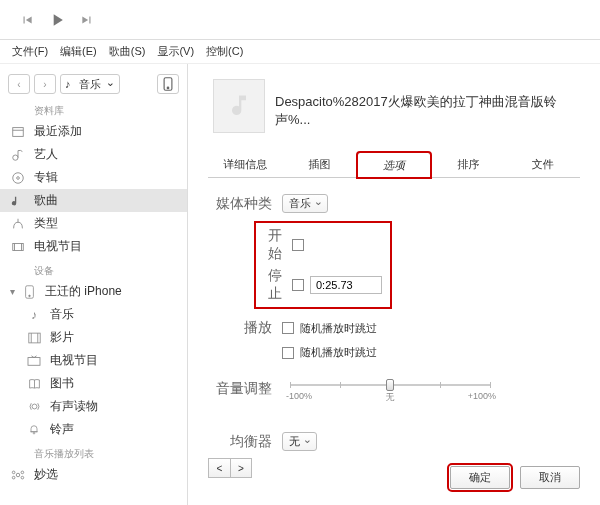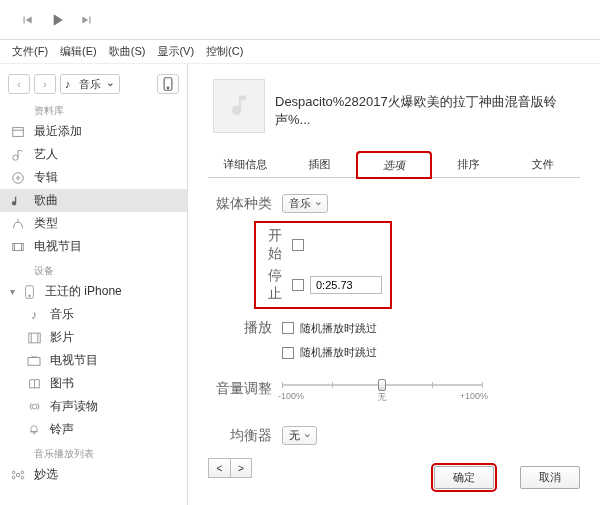--- a/index.html
+++ b/index.html
@@ -53,35 +53,35 @@
   .flabel { width: 74px; text-align: right; color: #666; padding-right: 10px; font-size: 14px; }
   .fctrl { display: flex; align-items: center; gap: 6px; }
   .sel { border: 1px solid #bbb; border-radius: 3px; padding: 1px 16px 1px 6px; position: relative; font-size: 11px; background: linear-gradient(#fff,#f3f3f3); }
   .sel::after { content: "⌄"; position: absolute; right: 4px; top: 0px; color: #666; }
   .txt { border: 1px solid #bbb; padding: 2px 5px; width: 72px; font-size: 11px; }
   .cb { width: 12px; height: 12px; border: 1px solid #888; }
   .boxed { border: 2px solid #c00; padding: 4px 8px; display: inline-block; }
   .boxed .frow { margin-bottom: 4px; }
   
   
-  .slider-wrap { position: relative; width: 200px; height: 30px; }
+  .slider-wrap { position: relative; width: 200px; height: 30px; margin-left: 8px; }
   .slider-track { position: absolute; top: 10px; left: 0; right: 0; height: 2px; background: #ccc; }
   .slider-thumb { position: absolute; top: 5px; left: 50%; width: 8px; height: 12px; margin-left: -4px; background: linear-gradient(#fff,#ddd); border: 1px solid #888; border-radius: 2px; }
   .slider-lab { position: absolute; top: 17px; font-size: 9px; color: #888; }
   .sl-left { left: -4px; }
   .sl-mid { left: 50%; transform: translateX(-50%); }
   .sl-right { right: -6px; }
   .slider-tick { position: absolute; top: 8px; width: 1px; height: 6px; background: #bbb; }
   
   
   .dlg-foot { position: absolute; bottom: 16px; left: 20px; right: 20px; display: flex; justify-content: space-between; align-items: center; }
   .pager { display: flex; }
   .pager .pg { width: 22px; height: 20px; border: 1px solid #bbb; display: flex; align-items: center; justify-content: center; font-size: 10px; background: linear-gradient(#fff,#f0f0f0); }
   .pager .pg:first-child { border-right: none; }
-  .foot-right { display: flex; gap: 26px; margin-top: 19px; }
+  .foot-right { display: flex; gap: 10px; margin-top: 19px; }
   .btn { border: 1px solid #aaa; padding: 3px 18px; font-size: 11px; background: linear-gradient(#fff,#f0f0f0); border-radius: 2px; }
   .btn.primary { outline: 2px solid #c00; outline-offset: 1px; }
 </style>
 </head>
 <body>
 
 <div class="topbar">
   <div class="tb-btn tb-skip">
     <svg viewBox="0 0 24 24" fill="#999">
         <path d="M6 6h2v12H6zM20 6v12l-10-6z"></path>
@@ -329,21 +329,21 @@
           <div class="slider-tick" style="left:75%"></div>
           <div class="slider-tick" style="left:100%"></div>
           <div class="slider-thumb"></div>
           <div class="slider-lab sl-left">-100%</div>
           <div class="slider-lab sl-mid">无</div>
           <div class="slider-lab sl-right">+100%</div>
         </div>
       </div>
     </div>
 
-    <div class="frow" style="margin-top:22px;">
+    <div class="frow" style="margin-top:28px;">
       <div class="flabel">均衡器</div>
       <div class="fctrl">
           <div class="sel">无</div>
         </div>
     </div>
 
     <div class="dlg-foot">
       <div class="pager">
         <div class="pg">&lt;</div>
         <div class="pg">&gt;</div>

